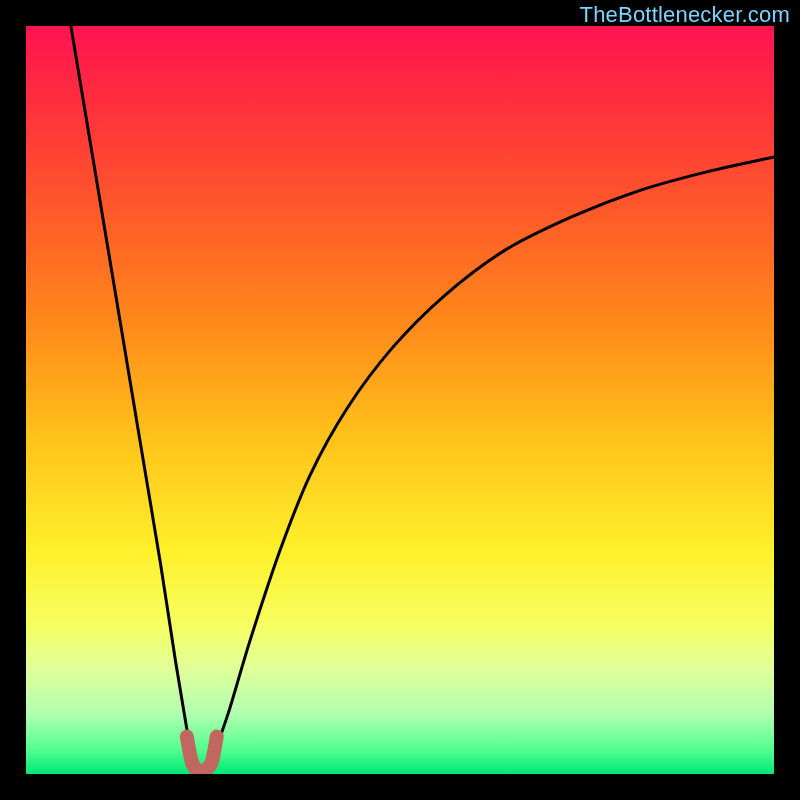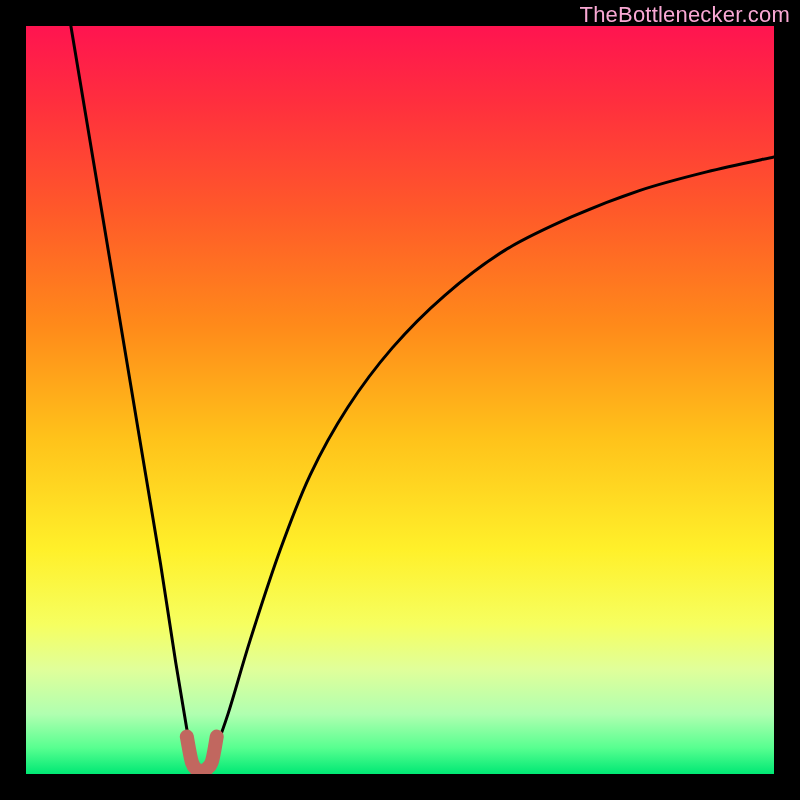--- a/index.html
+++ b/index.html
@@ -22,21 +22,21 @@
     position: absolute;
     top: 26px;
     left: 26px;
     width: 748px;
     height: 748px;
   }
   .watermark {
     position: absolute;
     top: 2px;
     right: 10px;
-    color: #f9a8d4;
+    color: #7dd3fc;
     font-size: 22px;
     letter-spacing: 0.2px;
     font-weight: 400;
   }
 </style>
 </head>
 <body>
 
 <div class="frame">
   <svg class="plot" viewBox="0 0 748 748" width="748" height="748" preserveAspectRatio="none">

